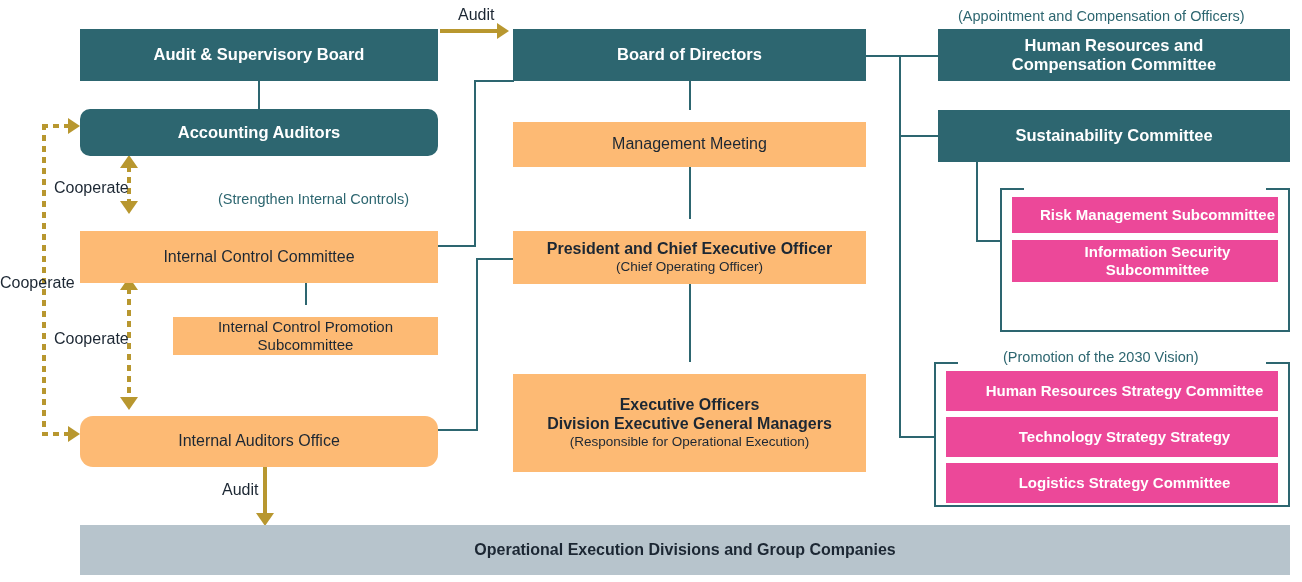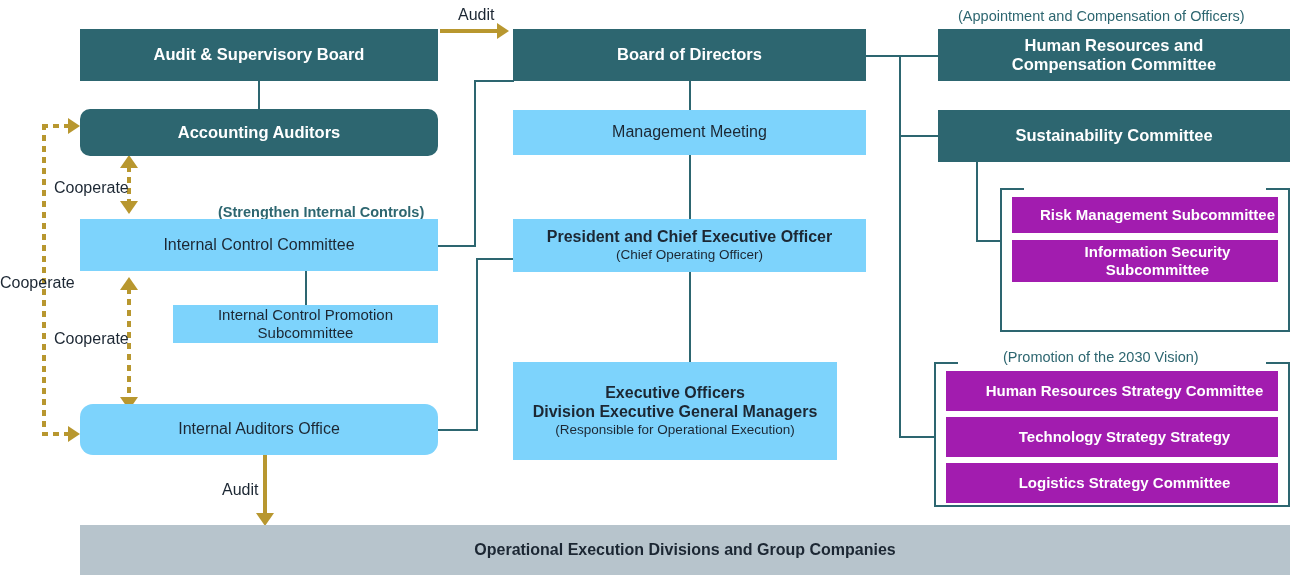--- a/index.html
+++ b/index.html
@@ -2,22 +2,22 @@
 <html><head>
 <meta charset="utf-8">
 <style>
   html,body{margin:0;padding:0;background:#ffffff;}
   body{font-family:"Liberation Sans",sans-serif;}
   #stage{position:relative;width:1302px;height:582px;background:#ffffff;overflow:hidden;}
 
   .box{position:absolute;display:flex;align-items:center;justify-content:center;
        text-align:center;box-sizing:border-box;line-height:1.18;}
   .teal{background:#2d6670;color:#ffffff;font-weight:bold;}
-  .grayblue{background:#7dd3fc;color:#1c2733;}
-  .blue{background:#a21caf;color:#ffffff;font-weight:bold;padding-left:25px;}
+  .grayblue{background:#fdba74;color:#1c2733;margin-top:12px;}
+  .blue{background:#ec4899;color:#ffffff;font-weight:bold;padding-left:25px;}
   .bottombar{background:#b7c4cc;color:#1c2733;font-weight:bold;}
 
   .cap{position:absolute;color:#2d6670;font-size:14.5px;white-space:nowrap;}
   .lbl{position:absolute;color:#1c2733;font-size:16px;white-space:nowrap;}
 
   .ln{position:absolute;background:#2d6670;}
   .lnh{height:2px;}
   .lnv{width:2px;}
 
   .gold{position:absolute;background:#b8972f;}
@@ -102,21 +102,21 @@
   <div class="dashh" style="left:42px;top:124px;width:30px;"></div>
   <div class="tri tri-r" style="left:68px;top:118px;"></div>
   <div class="dashh" style="left:42px;top:432px;width:30px;"></div>
   <div class="tri tri-r" style="left:68px;top:426px;"></div>
   <div class="lbl" style="left:0px;top:274px;">Cooperate</div>
 
   <div class="gold goldv" style="left:263px;top:455px;height:62px;"></div>
   <div class="tri tri-d" style="left:256px;top:513px;"></div>
   <div class="lbl" style="left:222px;top:481px;">Audit</div>
 
-  <div class="cap" style="left:218px;top:204px;font-weight:bold;">(Strengthen Internal Controls)</div>
+  <div class="cap" style="left:218px;top:191px;">(Strengthen Internal Controls)</div>
   <div class="cap" style="left:958px;top:8px;">(Appointment and Compensation of Officers)</div>
   <div class="cap" style="left:1003px;top:349px;">(Promotion of the 2030 Vision)</div>
 
   <div class="box teal t1" style="left:80px;top:29px;width:358px;height:52px;">
     <span>Audit &amp; Supervisory Board</span>
   </div>
 
   <div class="box teal t1" style="left:80px;top:109px;width:358px;height:47px;border-radius:10px;">
     <span>Accounting Auditors</span>
   </div>
@@ -140,21 +140,21 @@
 
   <div class="box grayblue t2" style="left:513px;top:110px;width:353px;height:45px;">
     <span>Management Meeting</span>
   </div>
 
   <div class="box grayblue stack" style="left:513px;top:219px;width:353px;height:53px;">
     <span class="t2" style="font-weight:bold;">President and Chief Executive Officer</span>
     <span class="sub">(Chief Operating Officer)</span>
   </div>
 
-  <div class="box grayblue stack" style="left:513px;top:362px;width:324px;height:98px;">
+  <div class="box grayblue stack" style="left:513px;top:362px;width:353px;height:98px;">
     <span class="t2" style="font-weight:bold;">Executive Officers</span>
     <span class="t2" style="font-weight:bold;">Division Executive General Managers</span>
     <span class="sub">(Responsible for Operational Execution)</span>
   </div>
 
   <div class="box teal t1 stack" style="left:938px;top:29px;width:352px;height:52px;">
     <span>Human Resources and</span>
     <span>Compensation Committee</span>
   </div>
 

